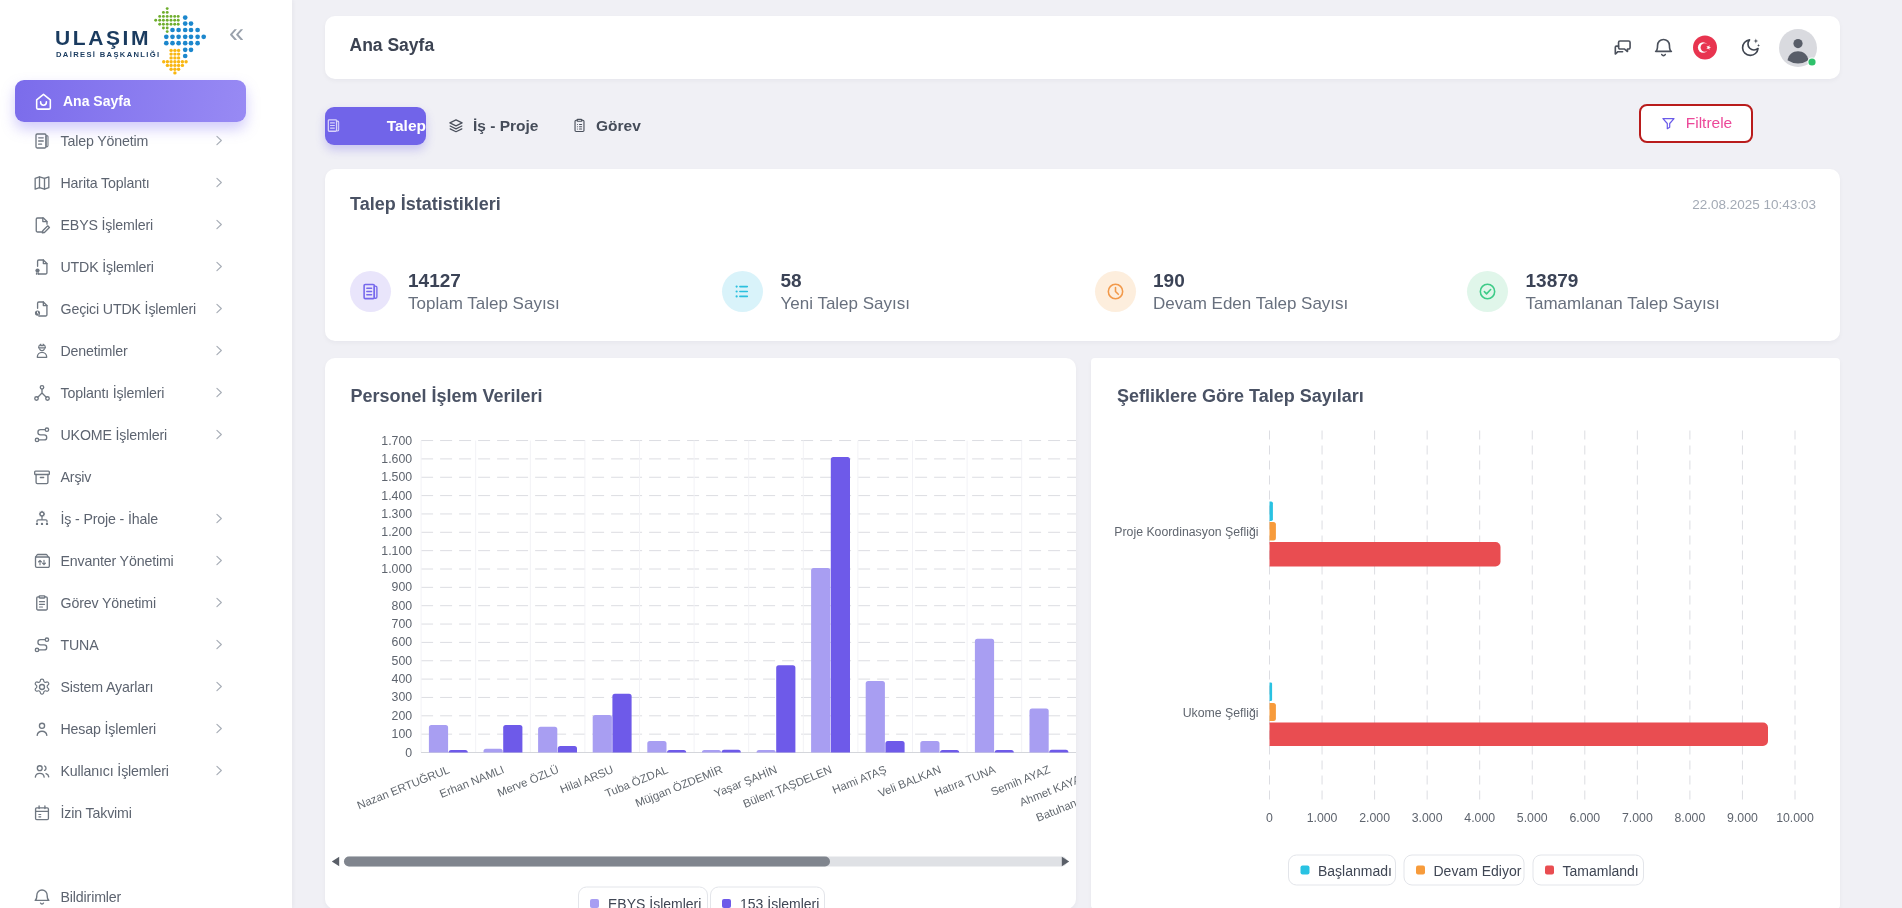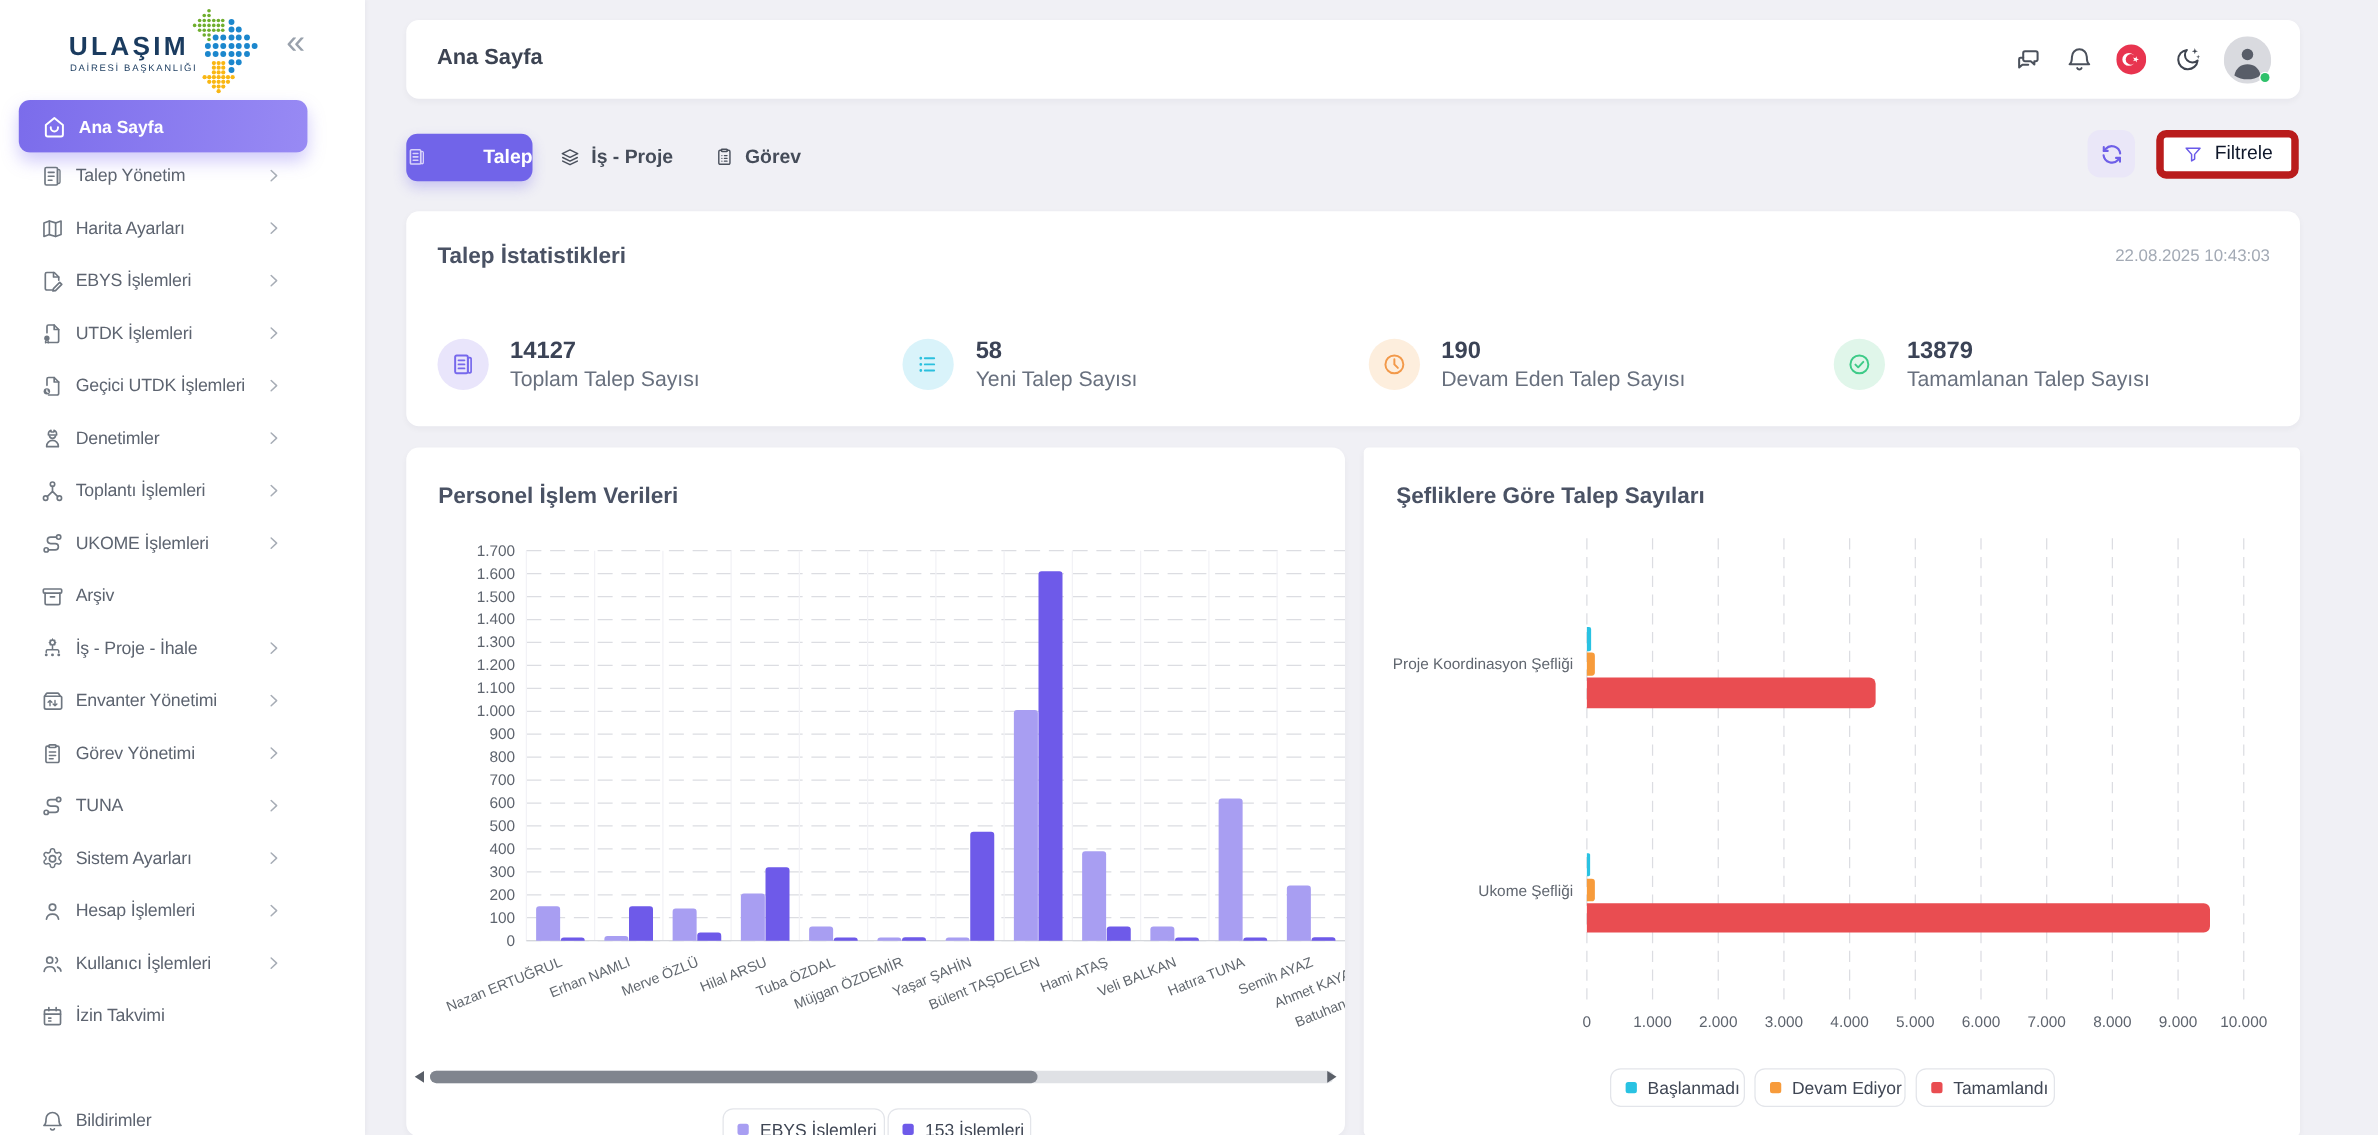--- a/index.html
+++ b/index.html
@@ -1,39 +1,39 @@
 <!DOCTYPE html>
 <html><head><meta charset="utf-8"><style>
 *{margin:0;padding:0;box-sizing:border-box}
 html,body{width:1902px;height:908px;overflow:hidden;font-family:"Liberation Sans",sans-serif;background:#f0f0f5}
 #app{position:relative;width:1902px;height:908px}
 #sidebar{position:absolute;left:0;top:0;width:292px;height:908px;background:#fff;box-shadow:1px 0 4px rgba(30,34,60,.05)}
 #logo-text{position:absolute;left:55px;top:26px;font-size:21px;font-weight:700;letter-spacing:2.6px;color:#1a3b5f}
-#logo-sub{position:absolute;left:56px;top:49.5px;font-size:7.6px;font-weight:400;letter-spacing:1.35px;color:#1a3b5f}
+#logo-sub{position:absolute;left:56px;top:49.5px;font-size:7.6px;font-weight:700;letter-spacing:1.35px;color:#1a3b5f}
 #logo-dots{position:absolute;left:0;top:0}
 #collapse{position:absolute;left:229px;top:18px;font-size:27px;color:#99a1ac;letter-spacing:-2px}
 #active-item{position:absolute;left:15px;top:80px;width:231px;height:42px;border-radius:9px;
  background:linear-gradient(100deg,#7b6ceb,#988af4);display:flex;align-items:center;gap:9px;padding-left:18px;
  box-shadow:0 7px 14px rgba(124,105,240,.35);color:#fff;font-size:14px;font-weight:700}
 .mi{position:absolute;left:15px;width:231px;height:42px;display:flex;align-items:center;gap:8.5px;padding-left:17px;color:#5d6470;font-size:14.2px;letter-spacing:-0.15px}
 .mi .milabel{flex:1 1 auto;white-space:nowrap}
 .mi .chev{margin-right:20px;height:15px;display:flex;align-items:center}
 #topbar{position:absolute;left:324.5px;top:15.5px;width:1515.5px;height:63.5px;background:#fff;border-radius:10px;
  box-shadow:0 2px 5px rgba(30,34,60,.04)}
 #pagetitle{position:absolute;left:25px;top:19px;font-size:17.5px;font-weight:700;color:#3c4352}
 .tbicon{position:absolute;top:20px;width:24px;height:24px;display:flex;align-items:center;justify-content:center}
 #avatar{position:absolute;right:23px;top:13px;width:38px;height:38px}
 #tab-talep{position:absolute;left:325px;top:106.5px;width:101px;height:38px;background:#7164e9;border-radius:9px;
  display:flex;align-items:center;justify-content:space-between;gap:8px;color:#fff;font-size:15.5px;font-weight:700;
  box-shadow:0 5px 10px rgba(113,100,233,.3)}
 .tab{position:absolute;top:106.5px;height:38px;display:flex;align-items:center;gap:8px;color:#454c59;font-size:15.5px;font-weight:700;white-space:nowrap}
 #btn-refresh{position:absolute;left:1670px;top:104px;width:38px;height:38px;background:#eae7f8;border-radius:10px;
  display:flex;align-items:center;justify-content:center}
-#btn-filter{position:absolute;left:1725px;top:103.5px;width:114px;height:39px;background:#fff;border:6px solid #b91c1c;
- border-radius:8px;display:flex;align-items:center;justify-content:center;gap:9px;color:#0f172a;font-size:15.5px;font-weight:500}
+#btn-filter{position:absolute;left:1639px;top:103.5px;width:114px;height:39px;background:#fff;border:2px solid #b91c1c;
+ border-radius:8px;display:flex;align-items:center;justify-content:center;gap:9px;color:#ec4899;font-size:15.5px;font-weight:500}
 #statscard{position:absolute;left:324.5px;top:168.5px;width:1515.5px;height:172.5px;background:#fff;border-radius:10px;
  box-shadow:0 2px 5px rgba(30,34,60,.04)}
 #stats-title{position:absolute;left:25.5px;top:25px;font-size:18px;font-weight:700;color:#4a5264}
 #stats-date{position:absolute;right:24px;top:28px;font-size:13.5px;color:#a3aab5}
 .stat{position:absolute;top:101px;display:flex;align-items:center;gap:17.5px}
 .stat-ic{width:41px;height:41px;border-radius:50%;display:flex;align-items:center;justify-content:center}
 .stat-num{font-size:19px;font-weight:700;color:#3b4356;line-height:21px}
 .stat-lb{font-size:17px;color:#68707e;margin-top:3px;white-space:nowrap}
 #leftchart{position:absolute;left:324.5px;top:357.5px;width:751px;height:551px;background:#fff;border-radius:10px;
  box-shadow:0 2px 5px rgba(30,34,60,.04);overflow:hidden}
@@ -144,21 +144,21 @@
           <svg width="15" height="15" viewBox="0 0 24 24" fill="none">
             <path d="m9.5 5.5 7 6.5-7 6.5" stroke="#a7adb6" stroke-width="1.9" stroke-linecap="round" stroke-linejoin="round"></path>
           </svg>
         </span>
       </div>
       <div class="mi" style="top:161.5px">
         <svg width="20" height="20" viewBox="0 0 24 24" fill="none" style="flex:0 0 auto">
           <path d="M9 4.6 3.8 6.4v13l5.2-1.8 6 1.8 5.2-1.8v-13L15 6.4 9 4.6Z" stroke="#6f7781" stroke-width="1.6" stroke-linecap="round" stroke-linejoin="round"></path>
           <path d="M9 4.6v13M15 6.4v13" stroke="#6f7781" stroke-width="1.6" stroke-linecap="round" stroke-linejoin="round"></path>
         </svg>
-        <span class="milabel">Harita Ayarları</span>
+        <span class="milabel">Harita Toplantı</span>
         <span class="chev">
           <svg width="15" height="15" viewBox="0 0 24 24" fill="none">
             <path d="m9.5 5.5 7 6.5-7 6.5" stroke="#a7adb6" stroke-width="1.9" stroke-linecap="round" stroke-linejoin="round"></path>
           </svg>
         </span>
       </div>
       <div class="mi" style="top:203.5px">
         <svg width="20" height="20" viewBox="0 0 24 24" fill="none" style="flex:0 0 auto">
           <path d="M13 20.4H6.6a1.5 1.5 0 0 1-1.5-1.5V5.1a1.5 1.5 0 0 1 1.5-1.5h7.1L18 7.9v3.1" stroke="#6f7781" stroke-width="1.6" stroke-linecap="round" stroke-linejoin="round"></path>
           <path d="M13 3.6v4.3h4.9" stroke="#6f7781" stroke-width="1.6" stroke-linecap="round" stroke-linejoin="round"></path>

